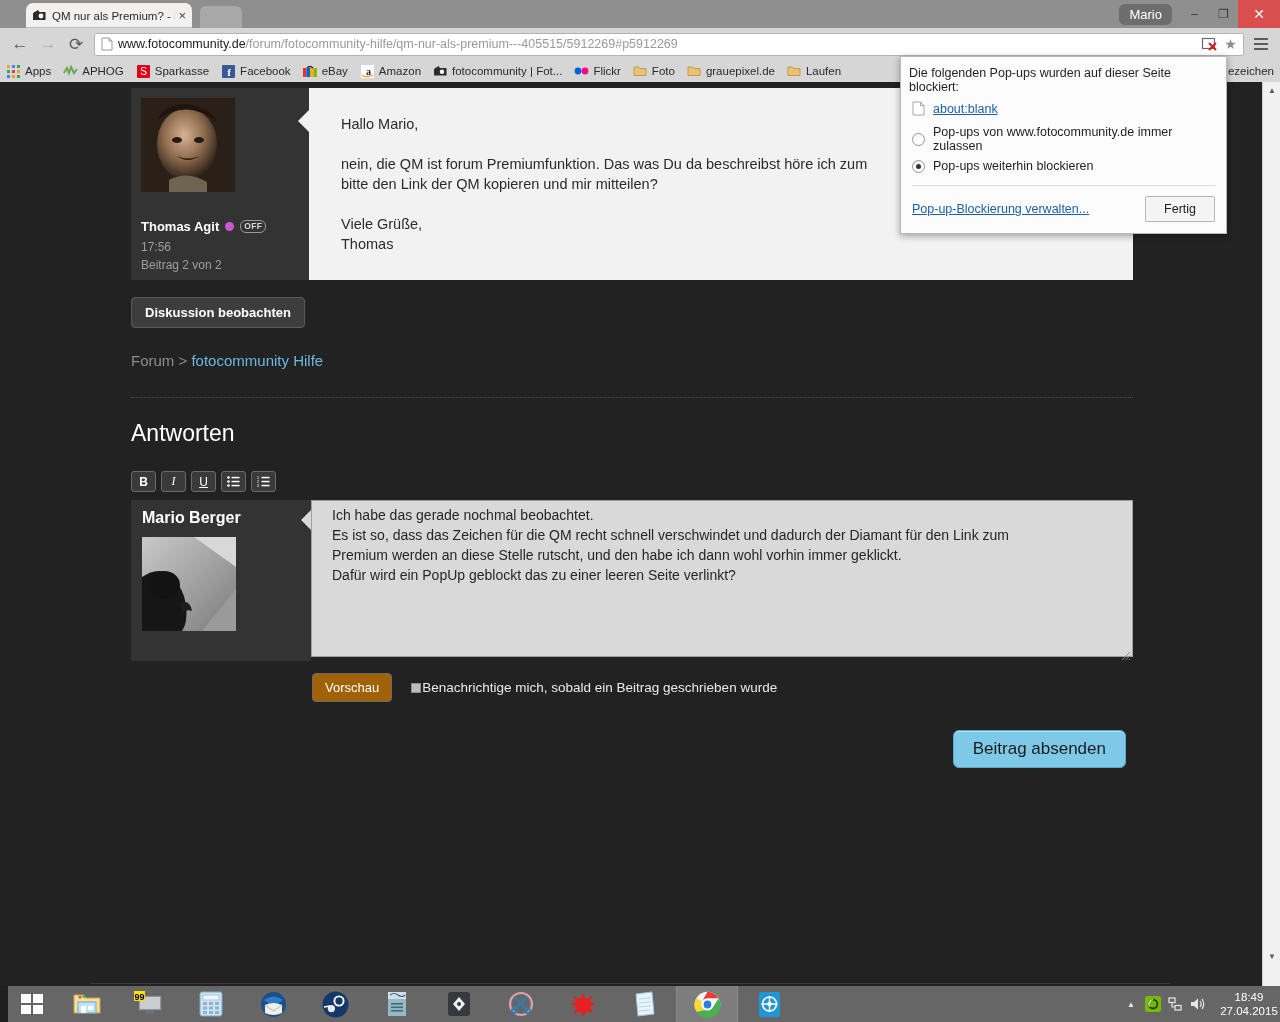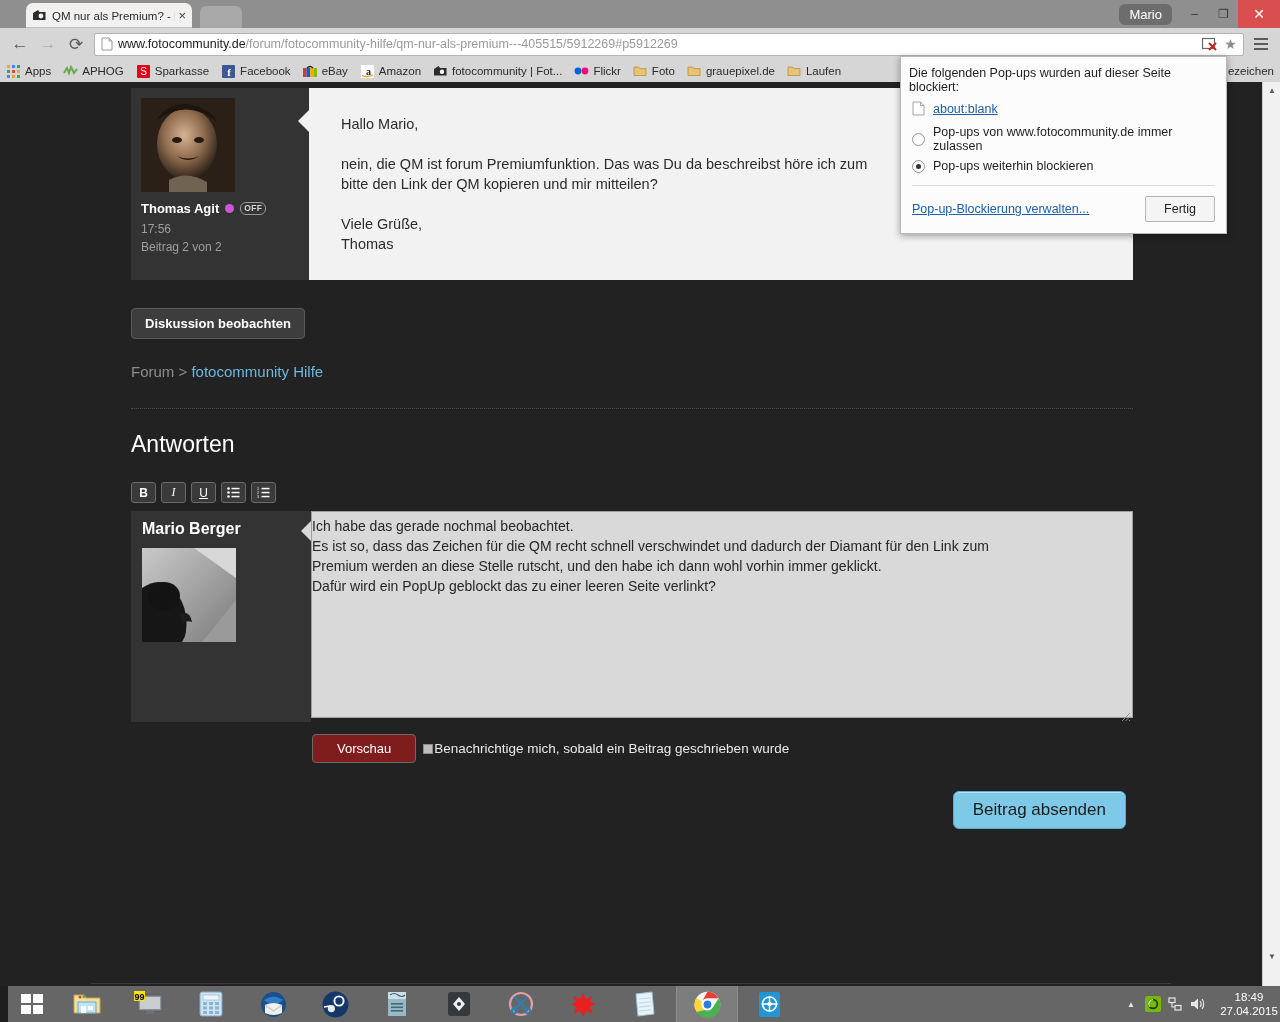--- a/index.html
+++ b/index.html
@@ -79,40 +79,40 @@
                     color:#5a5a5a; font-size:8px; cursor:pointer; }
   .vscroll .arrow.up { top:0; }
   .vscroll .arrow.down { bottom:21px; }
 
   .content { position:absolute; left:131px; top:0; width:1002px; }
 
   
   .post { display:flex; margin-top:6px; }
   .post-side { width:178px; background:#333333; padding:10px 0 0 10px; position:relative; }
   .post-avatar { width:94px; height:94px; background:#4a4038; overflow:hidden; position:relative; }
-  .post-name { font-size:13px; font-weight:bold; color:#ffffff; margin-top:9px;
+  .post-name { font-size:13px; font-weight:bold; color:#ffffff; margin-top:27px;
                display:flex; align-items:center; gap:6px; }
   .dot-purple { width:9px; height:9px; border-radius:50%; background:#cc57d6; display:inline-block; }
   .off-badge { border:1px solid #9a9a9a; color:#d8d8d8; font-size:8.5px; padding:0 3px;
                border-radius:6px; letter-spacing:.3px; line-height:11px; }
   .post-time { font-size:12px; color:#9e9e9e; margin-top:6px; }
   .post-num { font-size:12px; color:#9e9e9e; margin-top:4px; }
 
   .post-body { flex:1 1 auto; background:#f2f2f2; position:relative; padding:26px 30px 26px 32px; }
   .post-body:before {
     content:""; position:absolute; left:-11px; top:22px;
     border-top:11px solid transparent; border-bottom:11px solid transparent;
     border-right:11px solid #f2f2f2;
   }
   .post-body p { font-size:14.5px; color:#2b2b2b; line-height:20px; margin-bottom:20px; }
   .post-body p:last-child { margin-bottom:0; }
 
   .btn-dark {
     display:inline-block; background:#3d3d3d; border:1px solid #5a5a5a; border-radius:4px;
-    color:#ffffff; font-size:13px; font-weight:bold; padding:7px 13px; margin-top:28px;
+    color:#ffffff; font-size:13px; font-weight:bold; padding:7px 13px; margin-top:17px;
     cursor:pointer;
   }
 
   .breadcrumb { font-size:15px; color:#8d8d8d; margin-top:24px; }
   .breadcrumb a { color:#6cb8e0; text-decoration:none; }
 
   .hr-dot { border-top:1px dotted #4a4a4a; margin-top:28px; }
 
   .h-antworten { font-size:23px; color:#ffffff; margin-top:22px; font-weight:normal; }
 
@@ -131,32 +131,32 @@
   .reply-name { font-size:16px; font-weight:bold; color:#ffffff; }
   .reply-avatar { width:94px; height:94px; margin-top:10px; overflow:hidden; position:relative;
                   background:#8d8d8d; }
   .reply-area { flex:1 1 auto; position:relative; }
   .reply-area:before {
     content:""; position:absolute; left:-10px; top:10px;
     border-top:10px solid transparent; border-bottom:10px solid transparent;
     border-right:10px solid #d9d9d9; z-index:2;
   }
   .ta {
-    width:100%; height:207px; background:#d9d9d9; border:1px solid #9f9f9f;
+    width:100%; height:157px; background:#d9d9d9; border:1px solid #9f9f9f;
     font-family:"Liberation Sans", sans-serif; font-size:14px; color:#262626;
-    line-height:20px; padding:4px 0; resize:none; outline:none; overflow:hidden;
+    line-height:20px; padding:4px 20px; resize:none; outline:none; overflow:hidden;
   }
   .ta-resize { position:absolute; right:2px; bottom:3px; width:11px; height:11px; }
 
   .form-row { display:flex; align-items:center; margin-top:12px; margin-left:181px; }
   .btn-vorschau {
-    background:#7f1d1d; border:1px solid #6a6a6a; border-radius:4px; color:#ffffff;
-    font-size:13px; padding:6px 24px; cursor:pointer;
-  }
-  .chk-wrap { display:flex; align-items:center; margin-left:7px; }
+    background:#a16207; border:1px solid #6a6a6a; border-radius:4px; color:#ffffff;
+    font-size:13px; padding:6px 12px; cursor:pointer;
+  }
+  .chk-wrap { display:flex; align-items:center; margin-left:19px; }
   .chk { width:10px; height:10px; background:#bdbdbd; border:1px solid #8c8c8c; cursor:pointer; }
   .chk-label { font-size:13.5px; color:#e9e9e9; margin-left:1px; }
 
   .submit-row { display:flex; justify-content:flex-end; margin-top:28px; padding-right:7px; }
   .btn-submit {
     background:#7fc9e8; border:1px solid #5aa8cc; border-radius:6px;
     color:#1c1c1c; font-size:17px; padding:8px 19px; cursor:pointer;
     box-shadow: 0 1px 0 rgba(255,255,255,.45) inset;
   }
 

